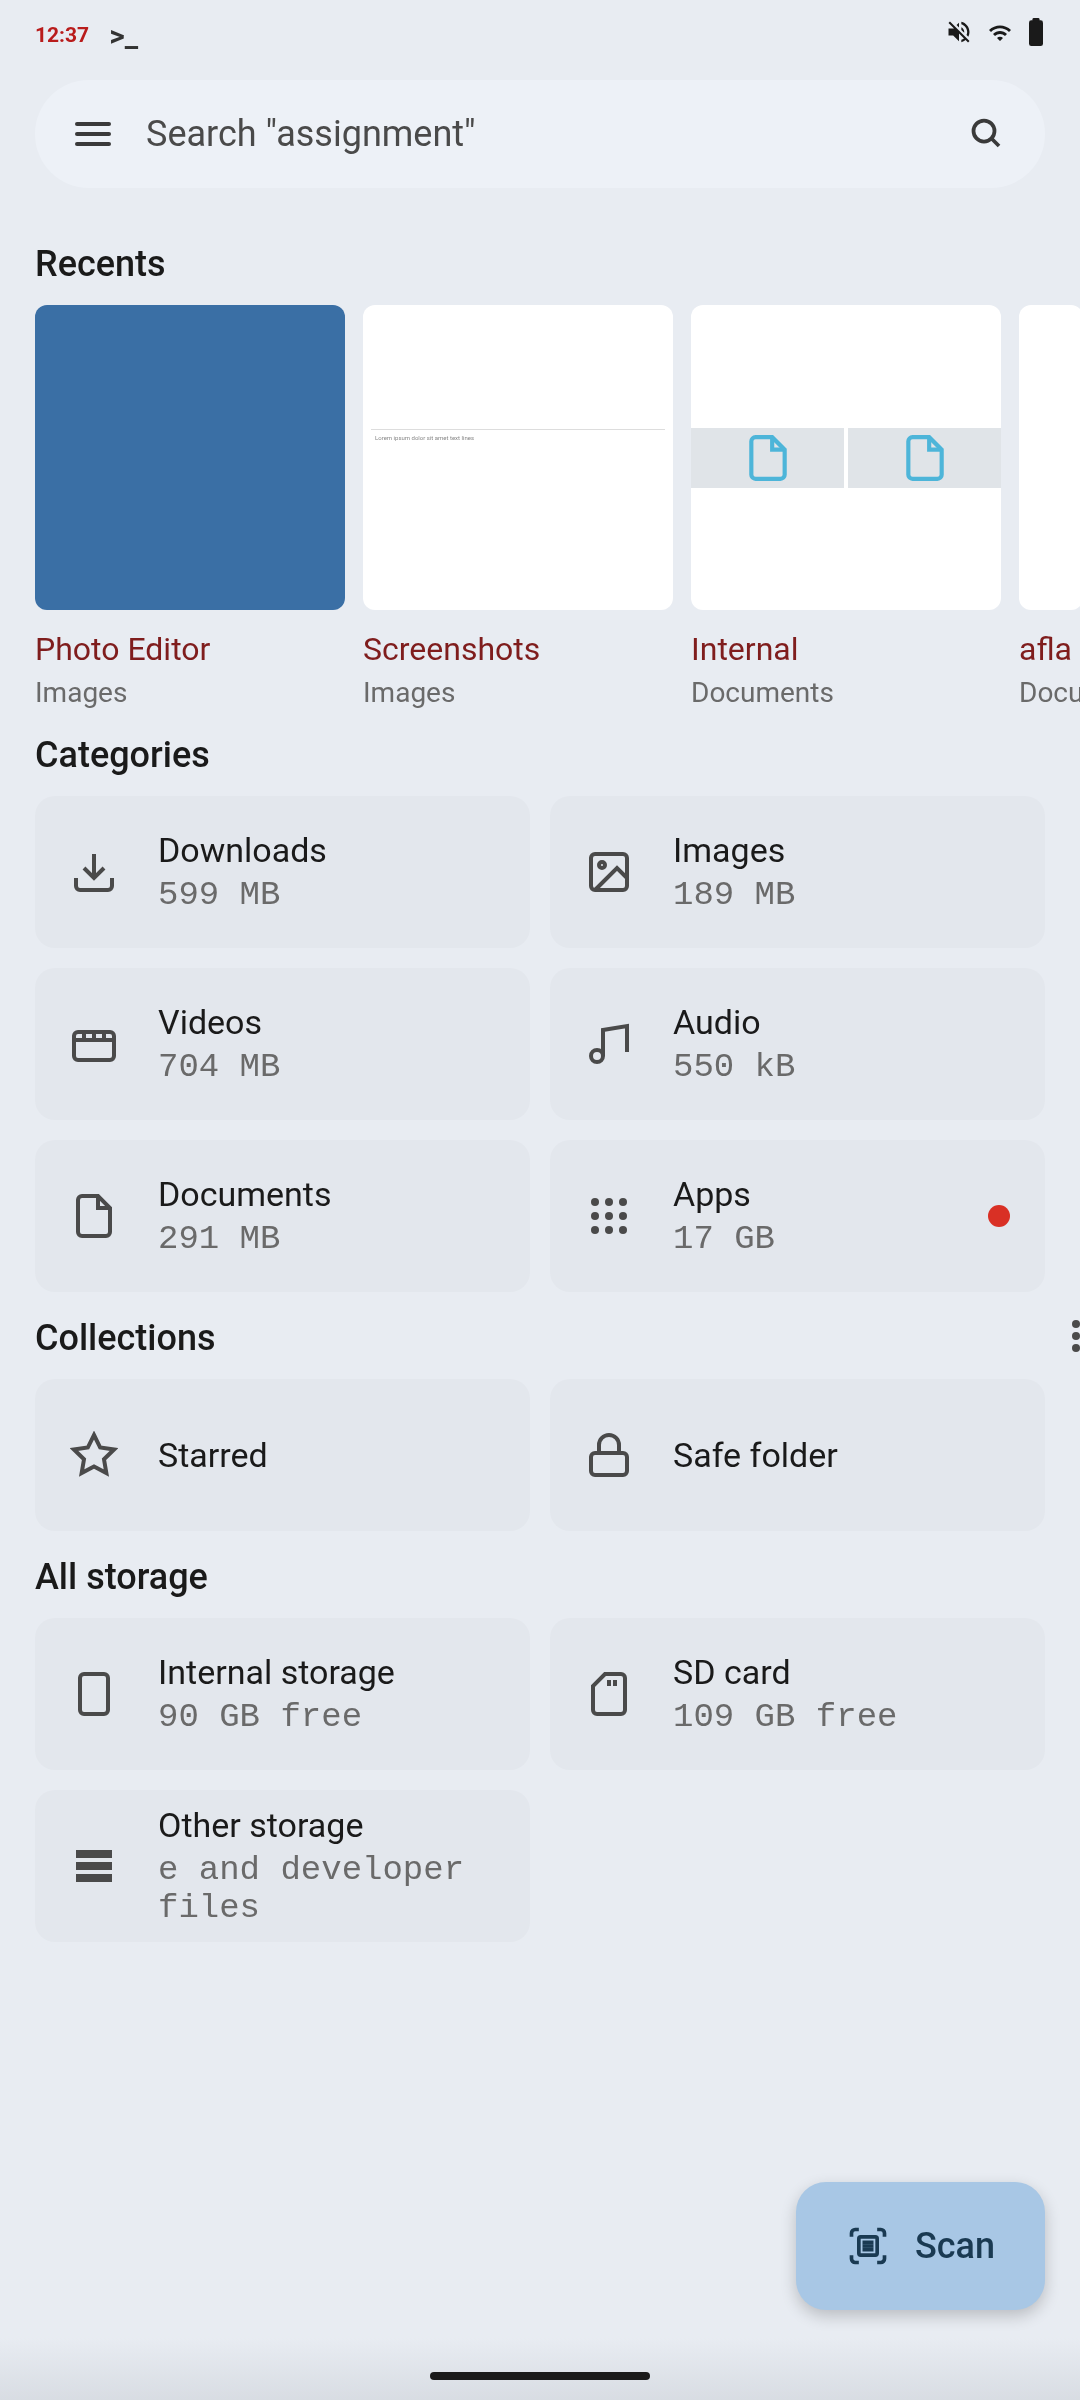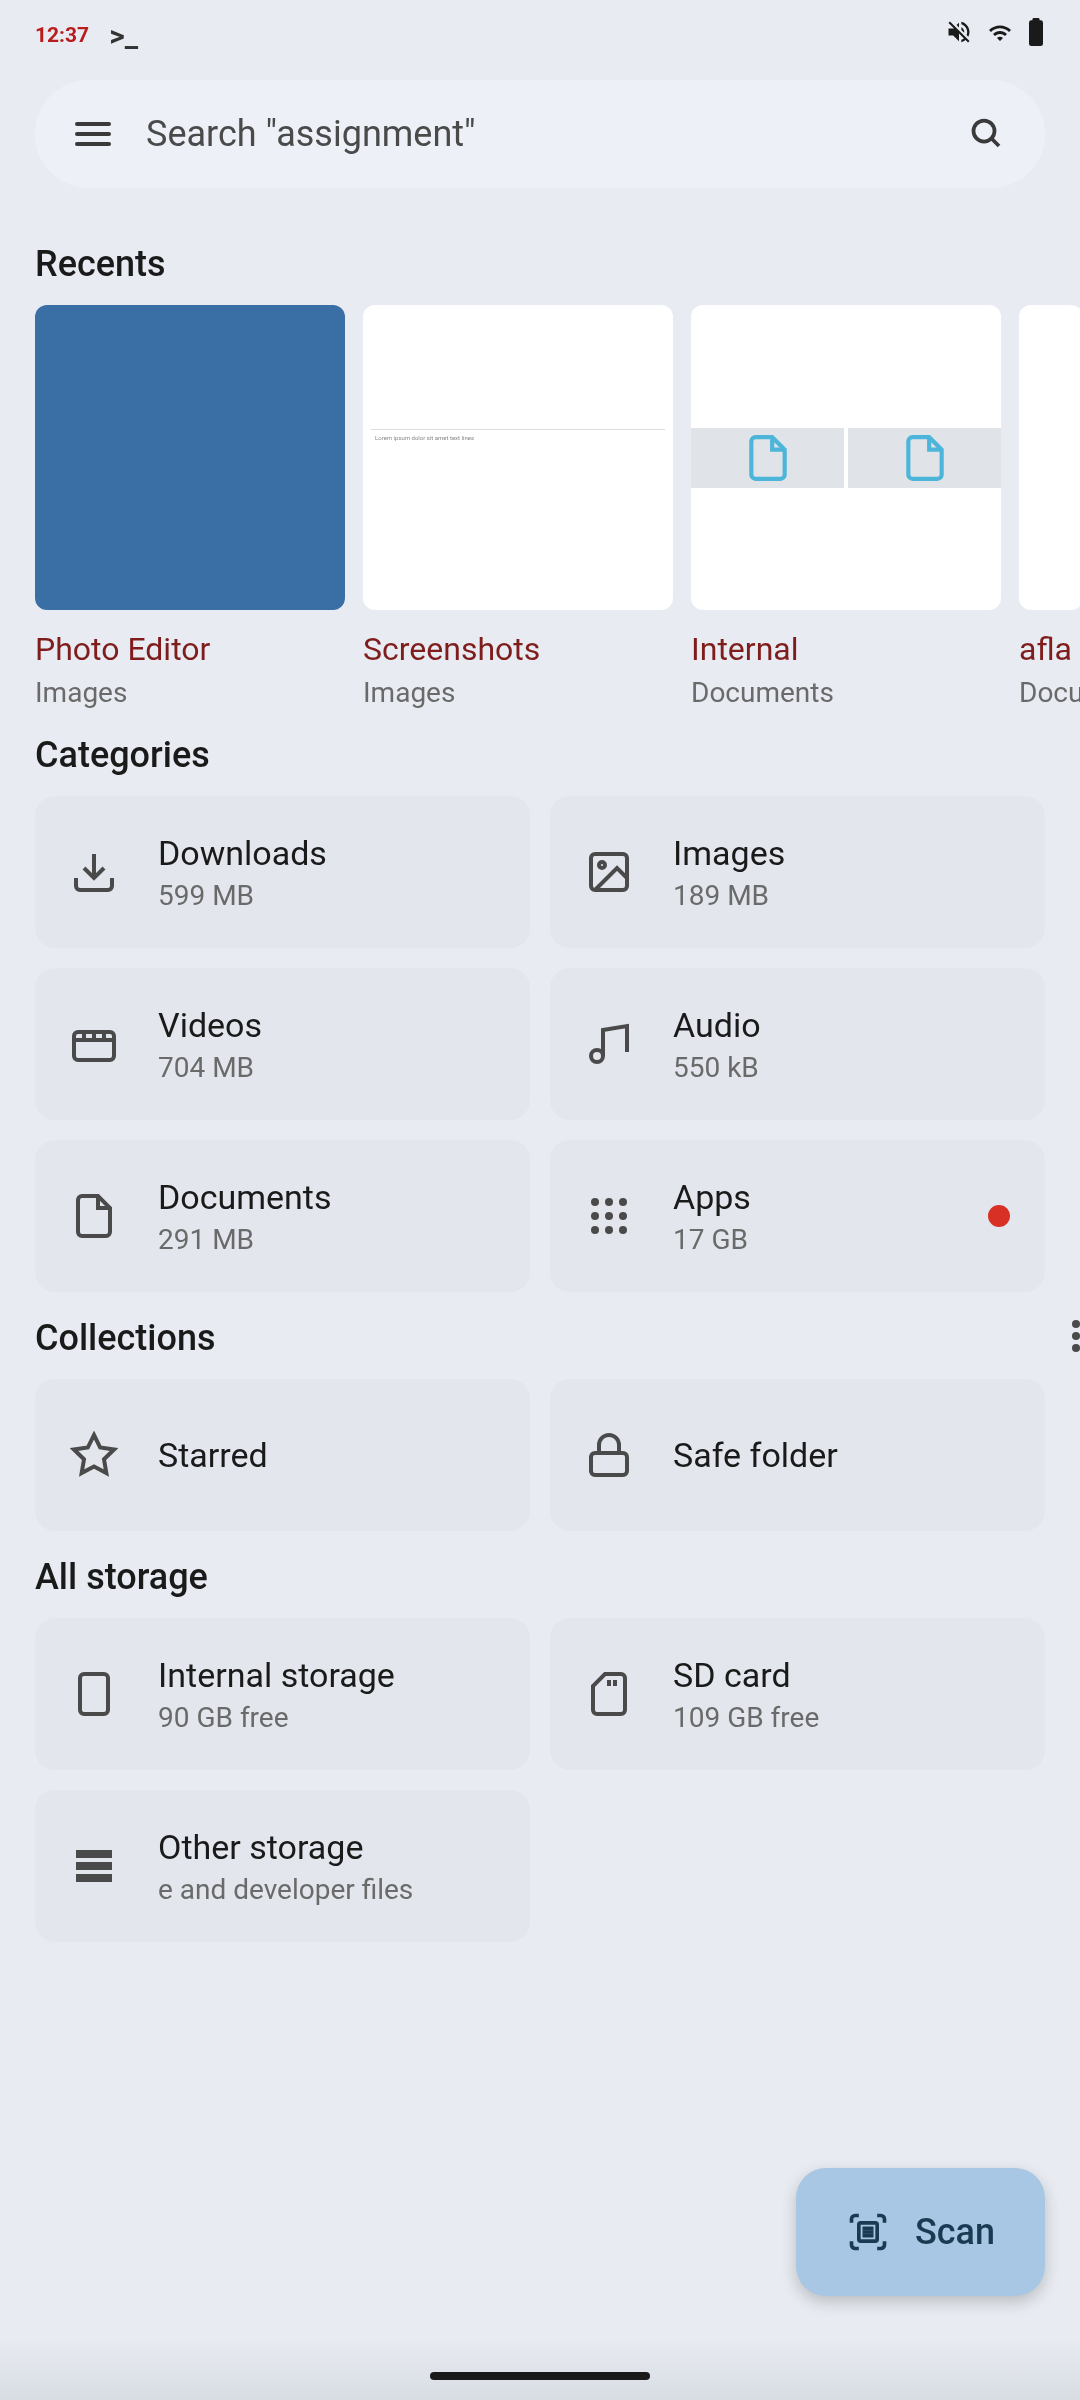--- a/index.html
+++ b/index.html
@@ -187,43 +187,44 @@
     .cat-text {
       display: flex;
       flex-direction: column;
       gap: 6px;
     }
     .cat-name {
       font-size: 34px;
       color: #1a1a1a;
     }
     .cat-size {
-      font-size: 28px;
+      font-size: 34px;
       color: #6a6a6a;
+      font-family: Liberation Mono, monospace;
     }
     .red-dot {
       position: absolute;
       right: 35px;
       width: 22px;
       height: 22px;
       background: #d93025;
       border-radius: 50%;
     }
     .coll-card {
       background: #e3e7ed;
       border-radius: 20px;
       height: 152px;
       display: flex;
       align-items: center;
       padding: 0 35px;
       gap: 40px;
     }
     .scan-fab {
       position: absolute;
-      bottom: 104px;
+      bottom: 90px;
       right: 35px;
       background: #a8c7e5;
       border-radius: 30px;
       height: 128px;
       padding: 0 50px;
       display: flex;
       align-items: center;
       gap: 25px;
       box-shadow: 0 6px 16px rgba(0,0,0,0.2);
     }

